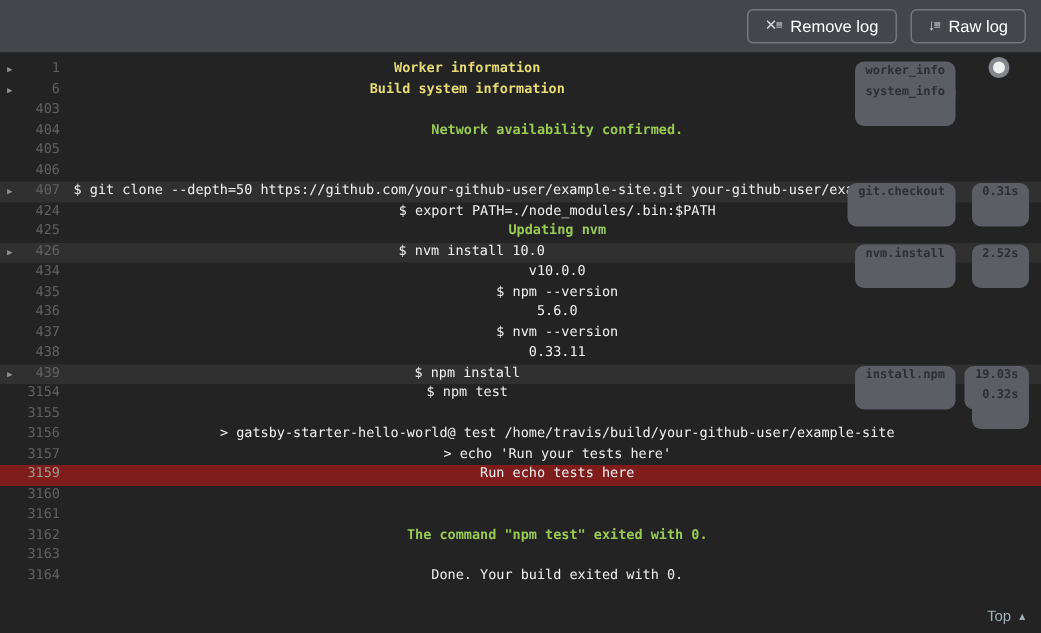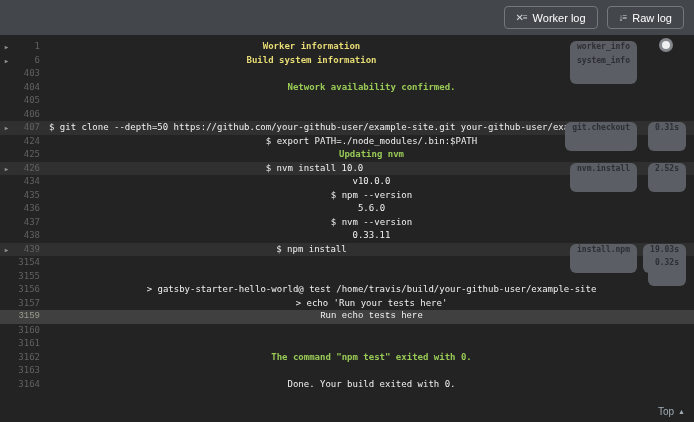--- a/index.html
+++ b/index.html
@@ -26,21 +26,21 @@
   .log {
     position:relative; height:387px; box-sizing:border-box;
     background:#232323; padding-top:5px;
   }
   .row {
     position:relative; height:13.5px;
     display:flex; align-items:center;
     font-size:9px; line-height:13.5px; color:#f1f1f1;
   }
   .row.hl-command  { background:#303030; }
-  .row.hl-selected { background:#404040;font-family:Liberation Mono, monospace; }
+  .row.hl-selected { background:#7f1d1d; }
   .hl-selected .cell-num { color:#9b9b8d; }
   .cell-arrow { width:13px; flex:none; text-align:center; font-size:6px; color:#8b8e92; }
   .cell-num   { width:27px; flex:none; text-align:right; color:#616161; }
   .row-text   { margin-left:9px; white-space:pre; overflow:hidden; flex:1; min-width:0;text-align:center; }
   .st-yellow  { color:#e6db74; font-weight:bold; }
   .st-green   { color:#99ca56; font-weight:bold; }
   .badge {
     position:absolute; top:1px; height:29px; line-height:11px;
     border-radius:6px; background:#5b5e64; color:#2c2f33;
     font-size:8px; font-weight:bold; padding:0 7px; white-space:nowrap;
@@ -58,21 +58,21 @@
     color:#9fadb5; cursor:pointer; display:flex; align-items:center; gap:4px;
   }
   .top-link .arr { font-size:7px; }
 </style>
 </head>
 <body>
 
 <div class="toolbar">
   <button class="btn">
     <span class="ic"><span>✕</span><span class="sm">≡</span></span>
-    <span>Worker log</span>
+    <span>Remove log</span>
   </button>
   <button class="btn">
     <span class="ic"><span>↓</span><span class="sm">≡</span></span>
     <span>Raw log</span>
   </button>
 </div>
 
 <div class="log">
   <div>
       <div class="row">
@@ -159,20 +159,21 @@
       <div class="row hl-command">
         <span class="cell-arrow">▶</span>
         <span class="cell-num">439</span>
         <span class="row-text" style="margin-right: 120px;">$ npm install</span>
         <span class="badge badge-label">install.npm</span>
         <span class="badge badge-time">19.03s</span>
       </div>
       <div class="row">
         <span class="cell-arrow"></span>
         <span class="cell-num">3154</span>
+        <span class="row-text" style="margin-right: 120px;">$ npm test</span>
         <span class="badge badge-time">0.32s</span>
       </div>
       <div class="row">
         <span class="cell-arrow"></span>
         <span class="cell-num">3155</span>
         <span class="row-text"></span>
       </div>
       <div class="row">
         <span class="cell-arrow"></span>
         <span class="cell-num">3156</span>

